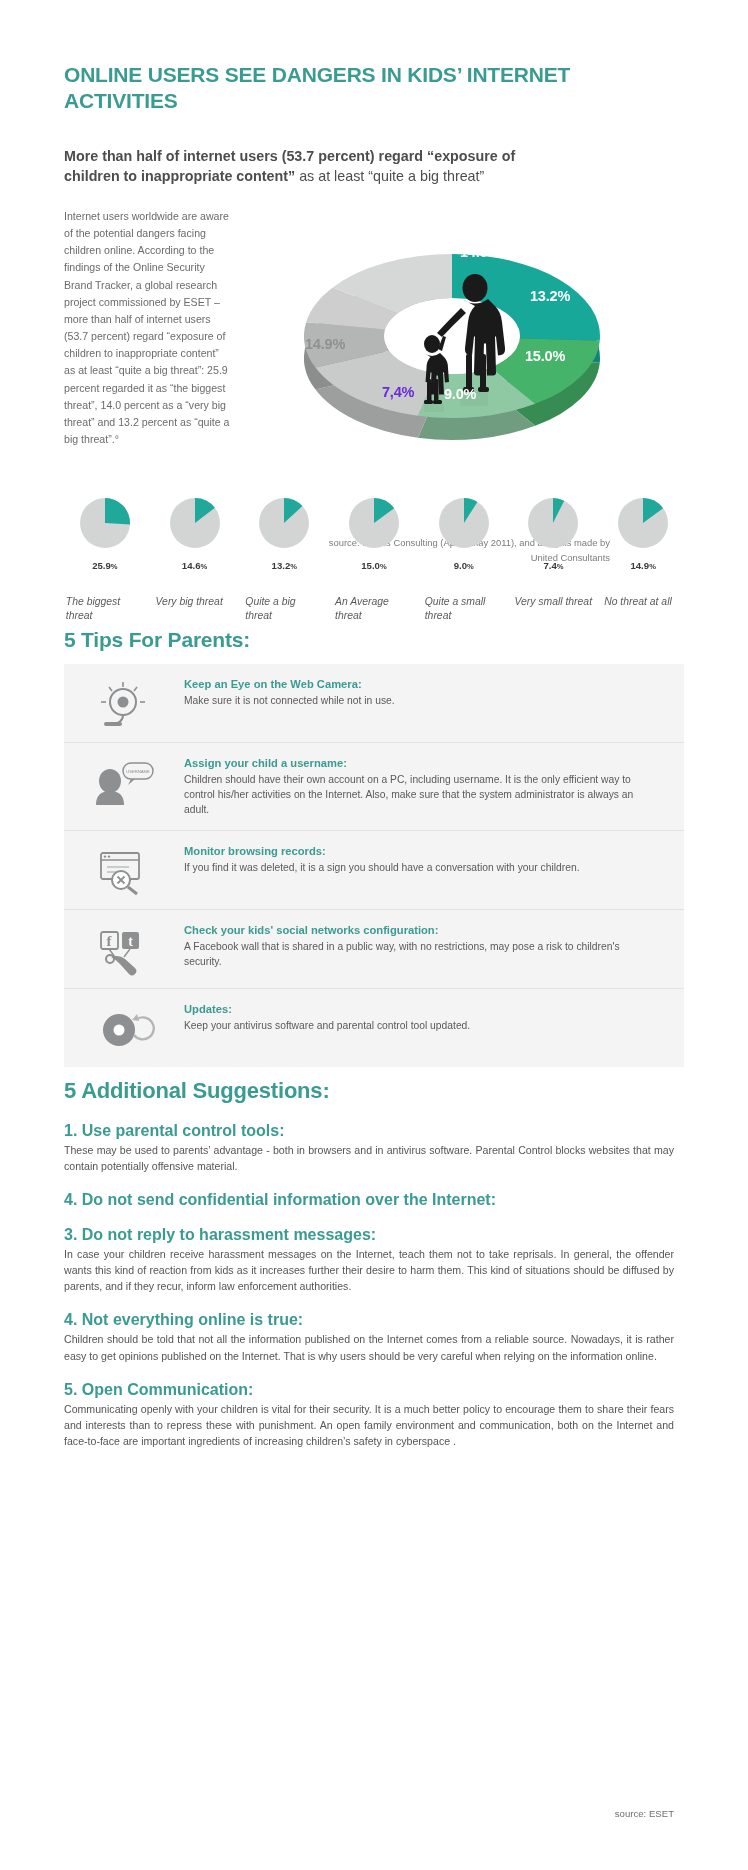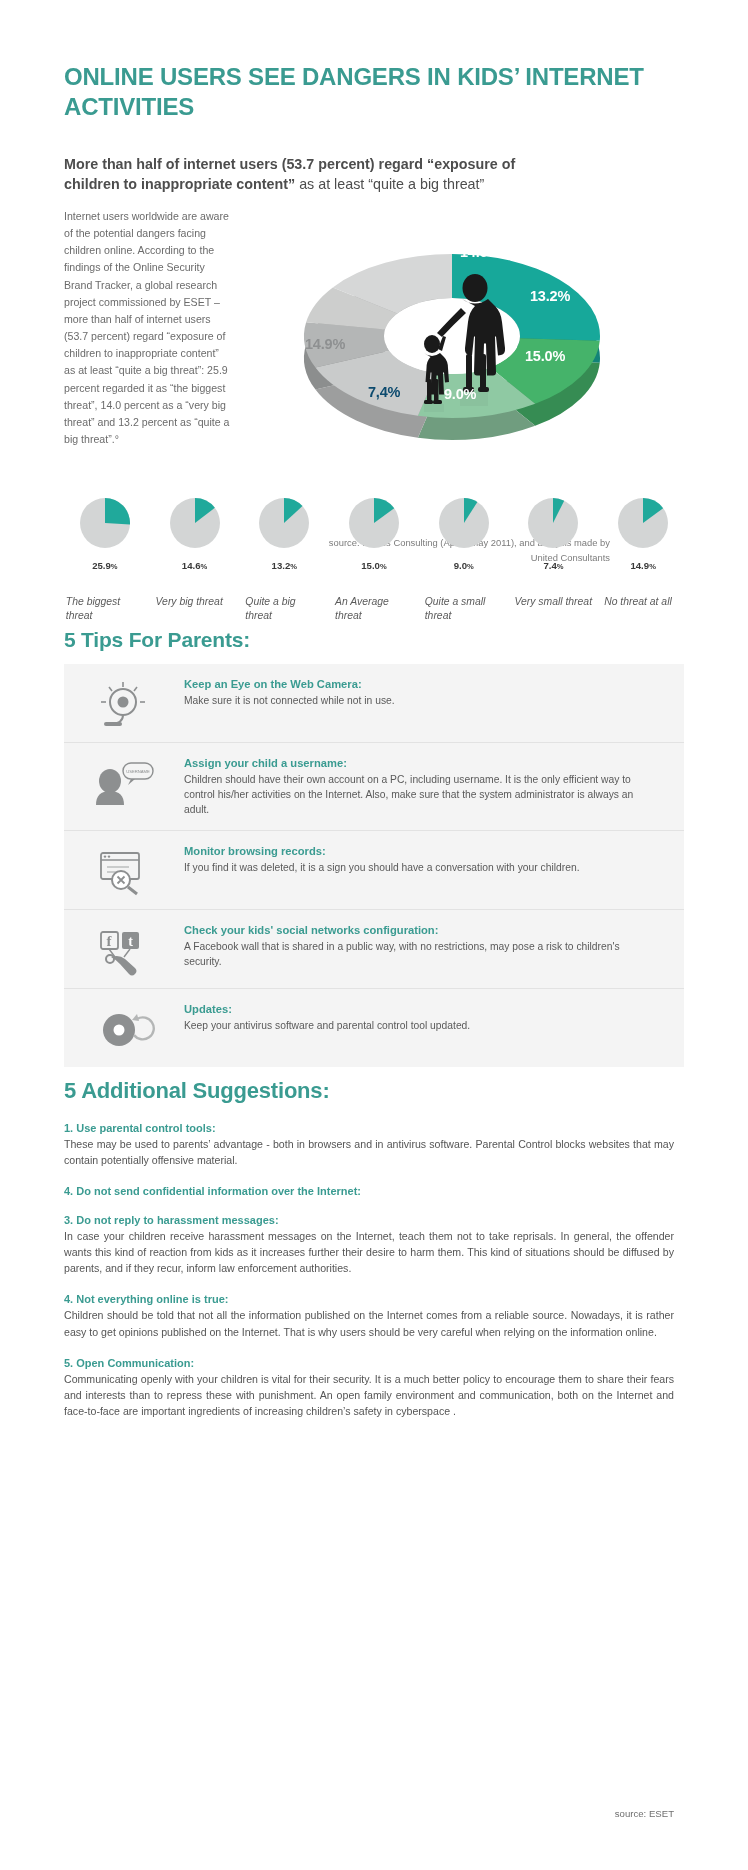--- a/index.html
+++ b/index.html
@@ -10,21 +10,21 @@
     font-family:"Liberation Sans", sans-serif;
     color:#4a4a4a;
     position:relative;
     overflow:hidden;
   }
   .page { position:relative; width:748px; height:1870px; padding:0; }
 
   
   .header { position:absolute; left:64px; top:62px; width:600px; }
   .title {
-    font-size:24px; font-weight:bold; line-height:1.24;
+    font-size:21px; font-weight:bold; line-height:1.24;
     color:#3a9b91; letter-spacing:-0.2px; margin:0;
   }
   .subtitle {
     margin:32px 0 0 0; width:470px;
     font-size:14.3px; line-height:1.42; color:#4d4d4d;
   }
   .subtitle .bold { font-weight:bold; }
 
   
   .intro {
@@ -75,21 +75,21 @@
   }
   .tip-body { flex:1 1 auto; padding-right:26px; padding-top:2px; }
   .tip-title {
     font-size:11.2px; font-weight:bold; color:#3a9b91; margin:0 0 3px 0;
   }
   .tip-text { font-size:10.3px; line-height:1.48; color:#5a5a5a; margin:0; }
 
   
   .sugg { position:absolute; left:64px; top:1122px; width:610px; }
   .sugg-item { margin-bottom:17px; }
-  .sugg-title { font-size:11px; font-weight:bold; color:#3a9b91; margin:0 0 2px 0; }
+  .sugg-title { font-size:16px; font-weight:bold; color:#3a9b91; margin:0 0 2px 0; }
   .sugg-text { font-size:10.6px; line-height:1.52; color:#555; margin:0; text-align:justify; }
   .final-source {
     position:absolute; left:64px; top:1808px; width:610px;
     font-size:9.6px; color:#6f6f6f; text-align:right;
   }
 </style>
 </head>
 <body>
 
 <div class="page">
@@ -161,21 +161,21 @@
         <rect x="188" y="196" width="28" height="14" fill="#1a1a1a" opacity="0.25"></rect>
         <rect x="152" y="208" width="20" height="8" fill="#1a1a1a" opacity="0.2"></rect>
       </g>
     </svg>
 
     <span class="pct-label" style="left:58px;top:52px;color:#ffffff;"><span>25.9%</span></span>
     <span class="pct-label" style="left:188px;top:48px;color:#ffffff;"><span>14.6%</span></span>
     <span class="pct-label" style="left:258px;top:92px;color:#ffffff;"><span>13.2%</span></span>
     <span class="pct-label" style="left:253px;top:152px;color:#ffffff;"><span>15.0%</span></span>
     <span class="pct-label" style="left:172px;top:190px;color:#ffffff;"><span>9.0%</span></span>
-    <span class="pct-label" style="left:96px;top:188px;color:#0c4a6e;text-align:center;"><span>7,4%</span></span>
+    <span class="pct-label" style="left:110px;top:188px;color:#6d28d9;text-align:center;"><span>7,4%</span></span>
     <span class="pct-label" style="left:33px;top:140px;color:#8e9091;"><span>14.9%</span></span>
   </div>
 
   <div class="source">source:  InSites Consulting (April - May 2011), and analysis made by United Consultants</div>
 
   <div class="pies" id="pie-row">
       <div class="pie-col">
         <svg width="56" height="56" viewBox="0 0 56 56">
           <circle cx="28" cy="28" r="25" fill="#d3d5d5"></circle>
           <path d="M 28 28 L 28 3 A 25 25 0 0 1 52.96 29.41 Z" fill="#20a99b"></path>

